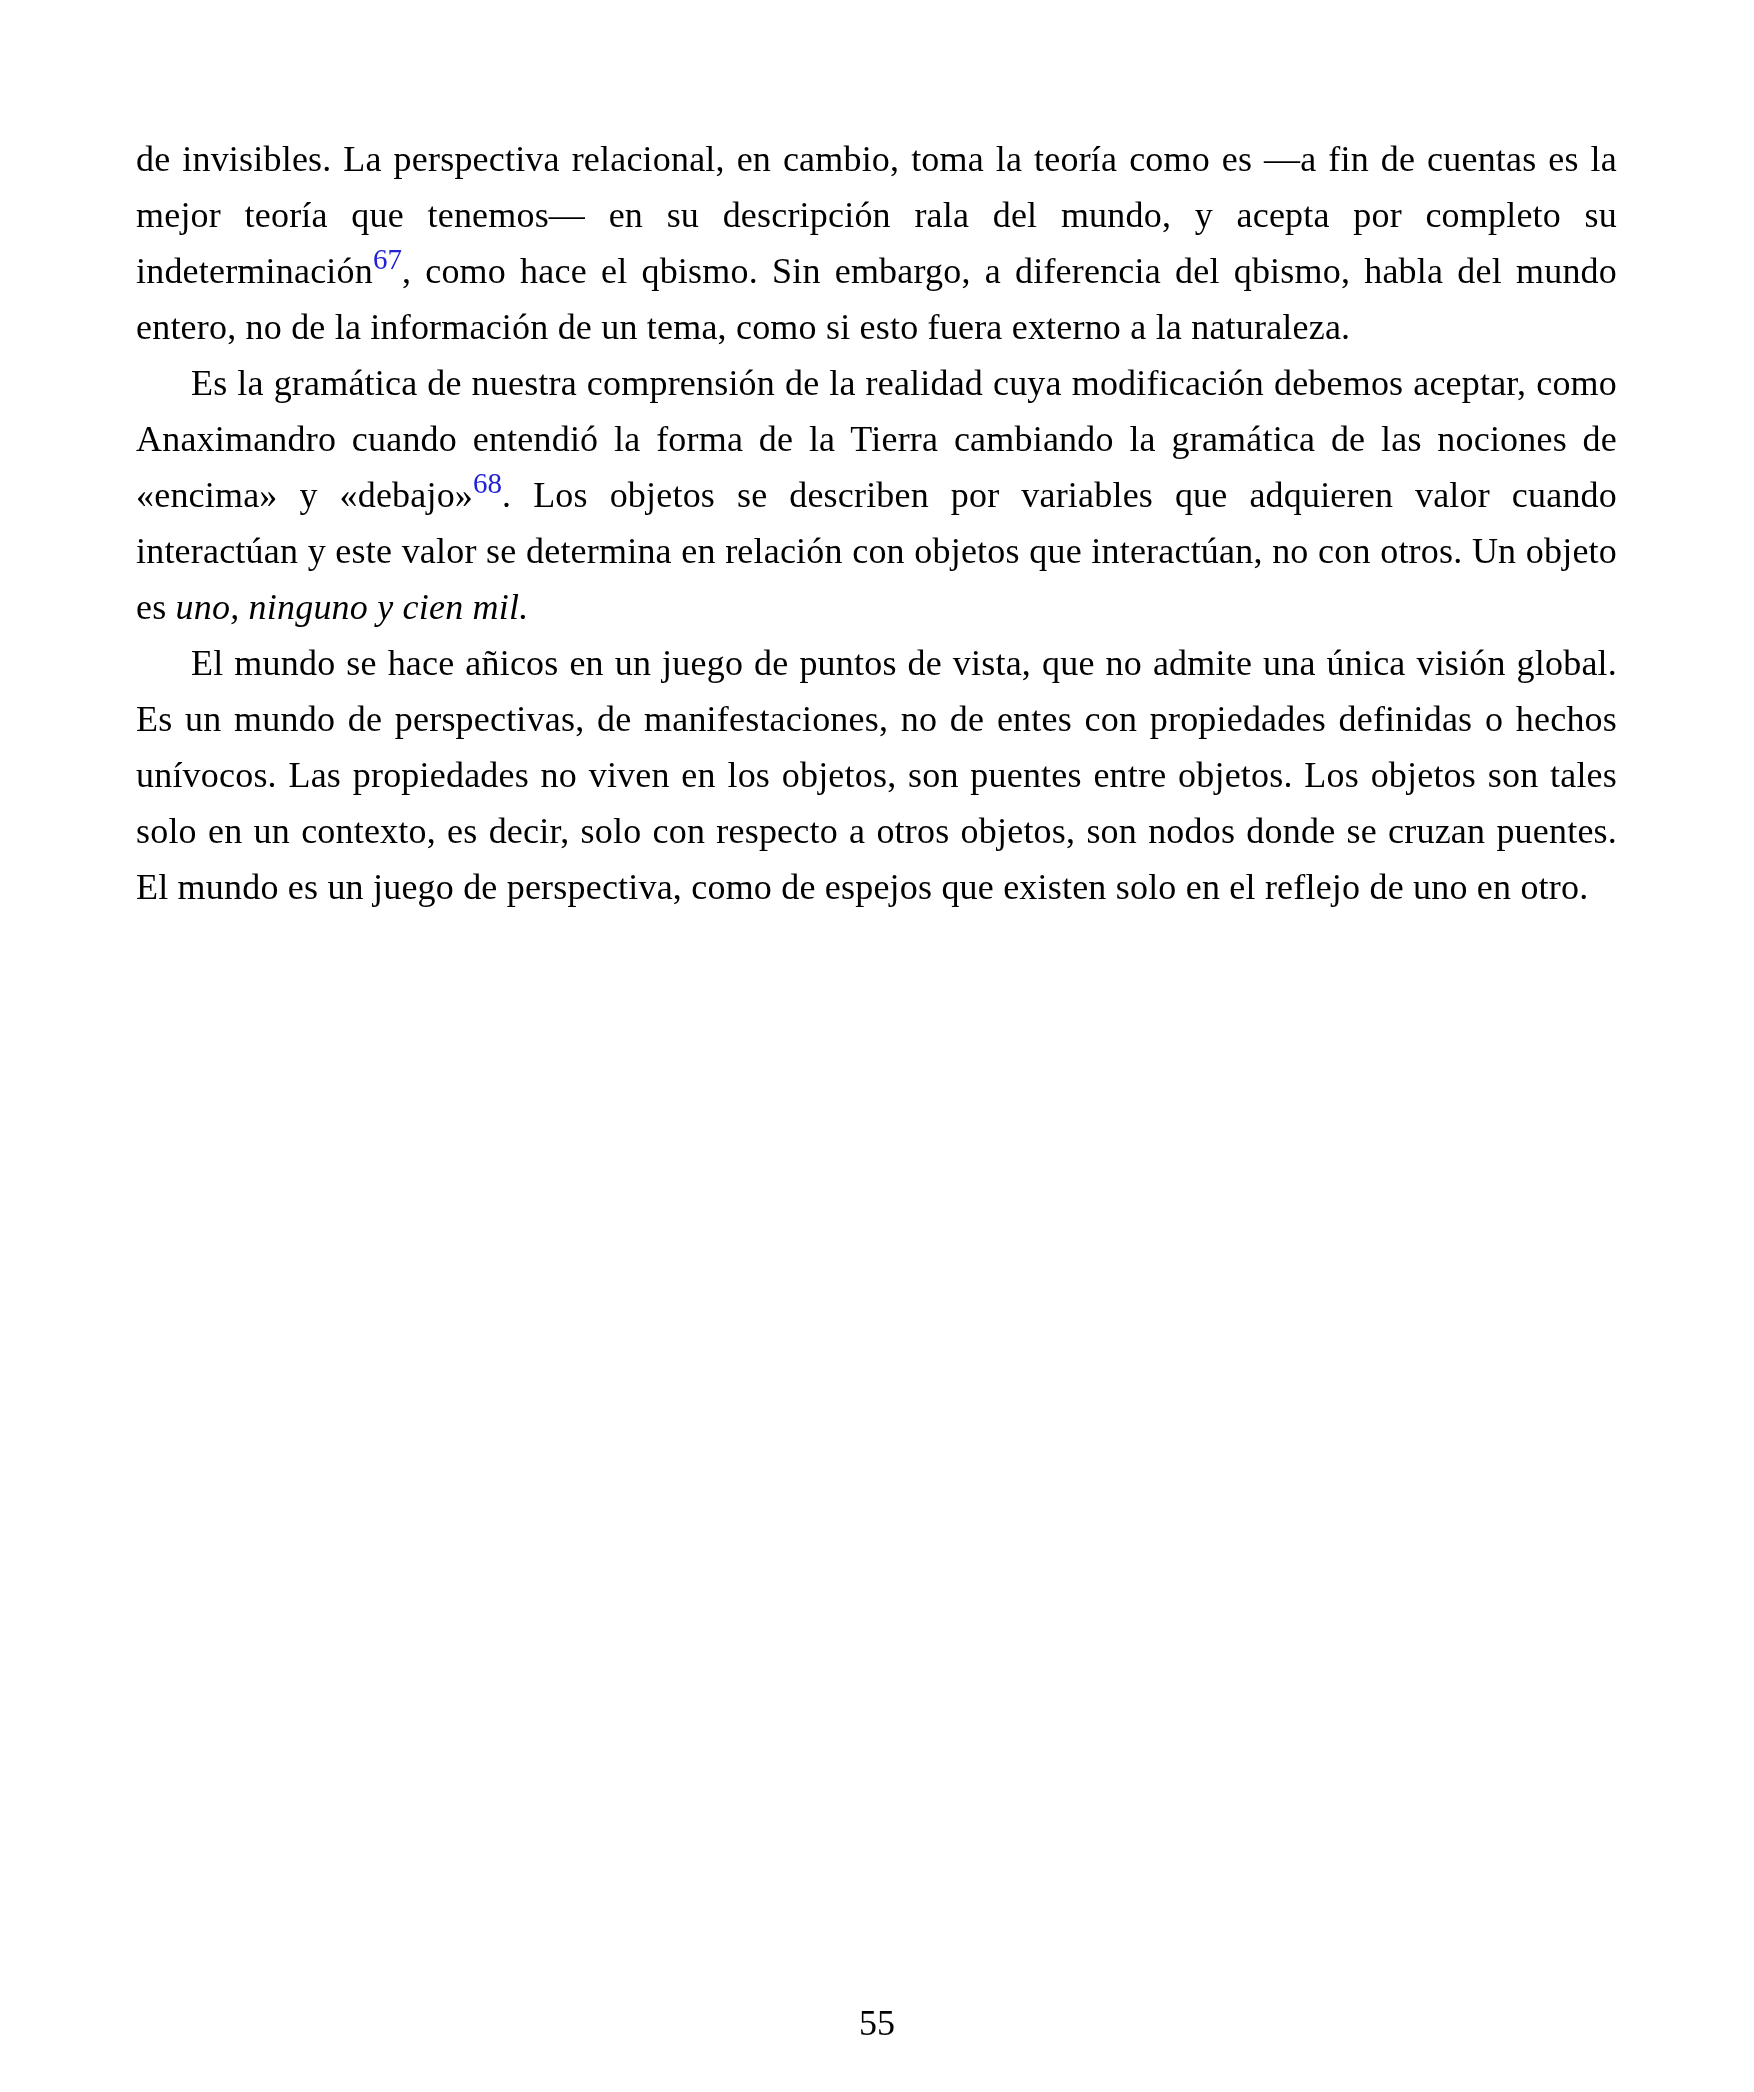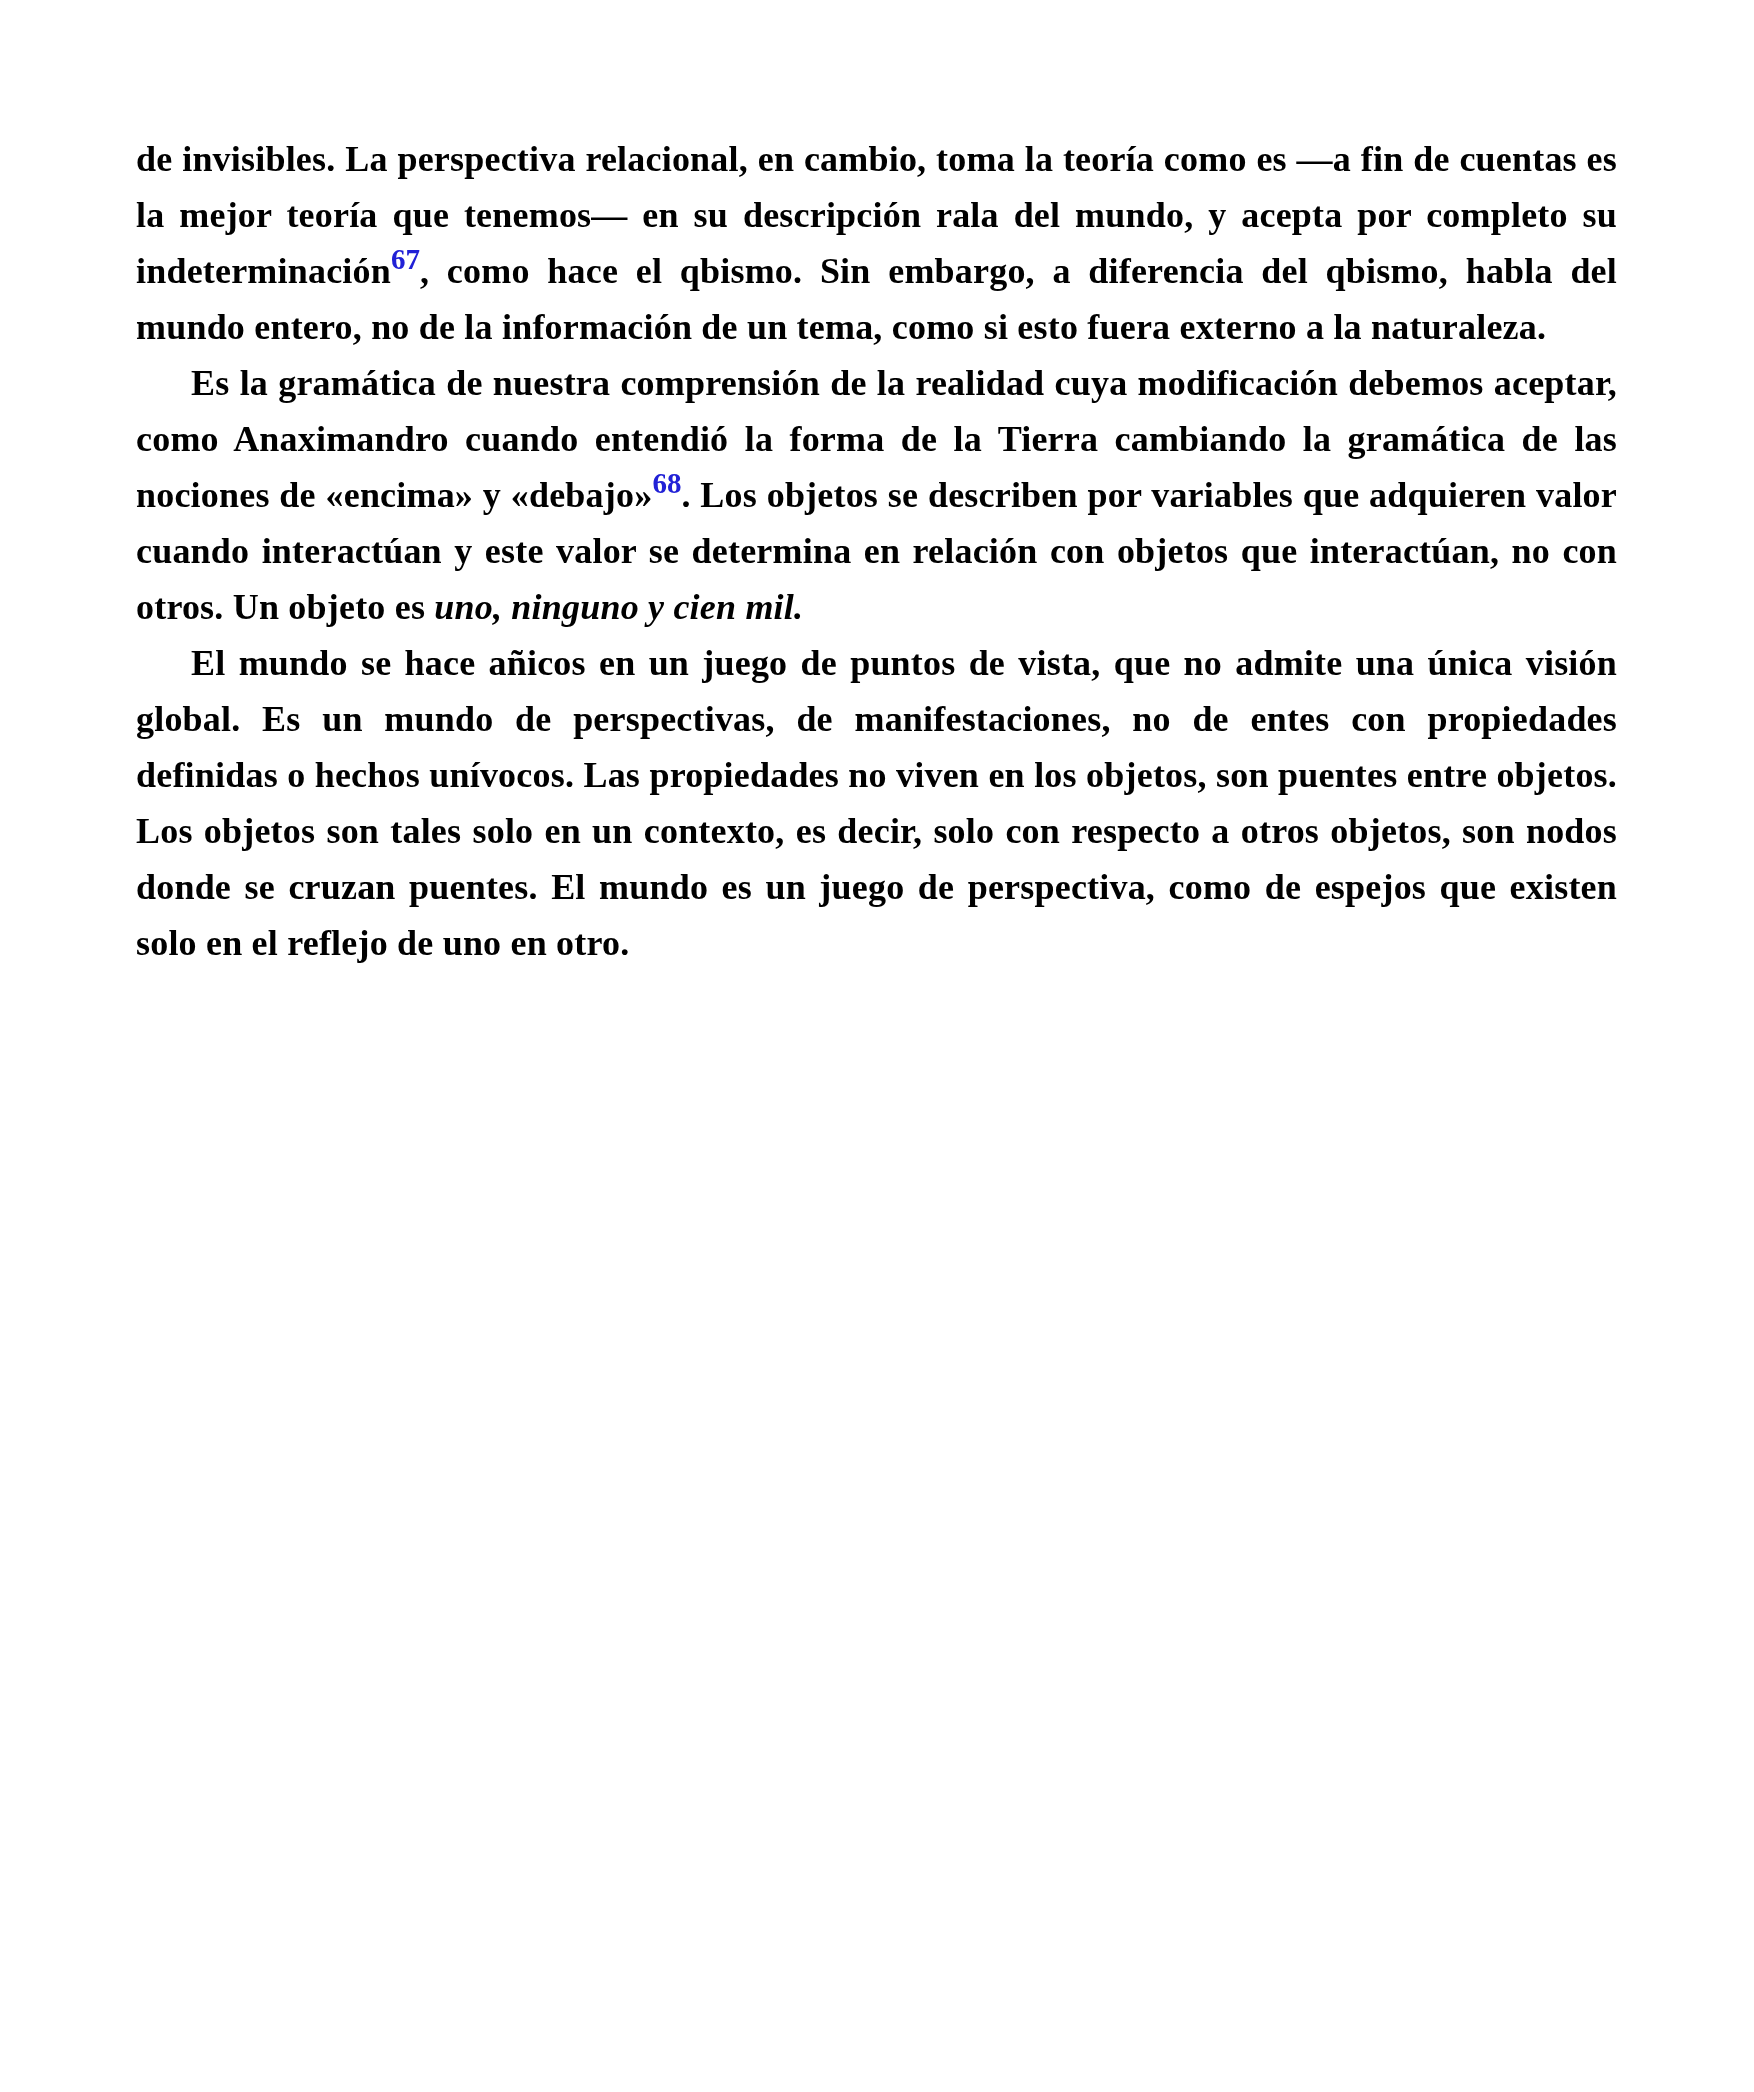--- a/index.html
+++ b/index.html
@@ -14,21 +14,20 @@
     background: var(--page-bg);
     overflow: hidden;
     font-family: "Liberation Serif", "DejaVu Serif", serif;
     color: var(--text-color);
   }
   .book-page {
     position: relative;
     width: 1754px;
     height: 2092px;
     background: var(--page-bg);
-    font-weight: bold;
   }
   .page-body {
     position: absolute;
     left: 136px;
     top: 131px;
     width: 1481px;
     font-size: 36px;
     line-height: 56px;
     text-align: justify;
     letter-spacing: 0.2px;
@@ -76,15 +75,16 @@
       <span>Es la gramática de nuestra comprensión de la realidad cuya modificación debemos aceptar, como Anaximandro cuando entendió la forma de la Tierra cambiando la gramática de las nociones de «encima» y «debajo»</span><sup class="fnref">68</sup><span>. Los objetos se describen por variables que adquieren valor cuando interactúan y este valor se determina en relación con objetos que interactúan, no con otros. Un objeto es </span><em class="italic-run">uno, ninguno y cien mil.</em>
     </p>
 
     <p class="indent">
       <span>El mundo se hace añicos en un juego de puntos de vista, que no admite una única visión global. Es un mundo de perspectivas, de manifestaciones, no de entes con propiedades definidas o hechos unívocos. Las propiedades no viven en los objetos, son puentes entre objetos. Los objetos son tales solo en un contexto, es decir, solo con respecto a otros objetos, son nodos donde se cruzan puentes. El mundo es un juego de perspectiva, como de espejos que existen solo en el reflejo de uno en otro.</span>
     </p>
 
 
   </div>
 
+  <div class="page-number">55</div>
 
 </div>
 
 
 </body></html>

